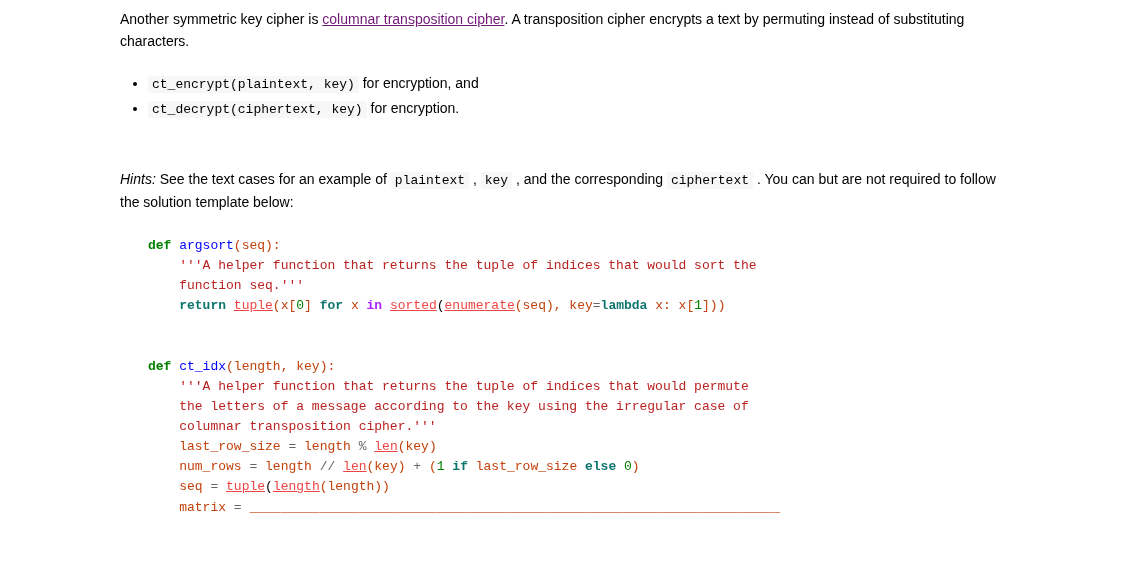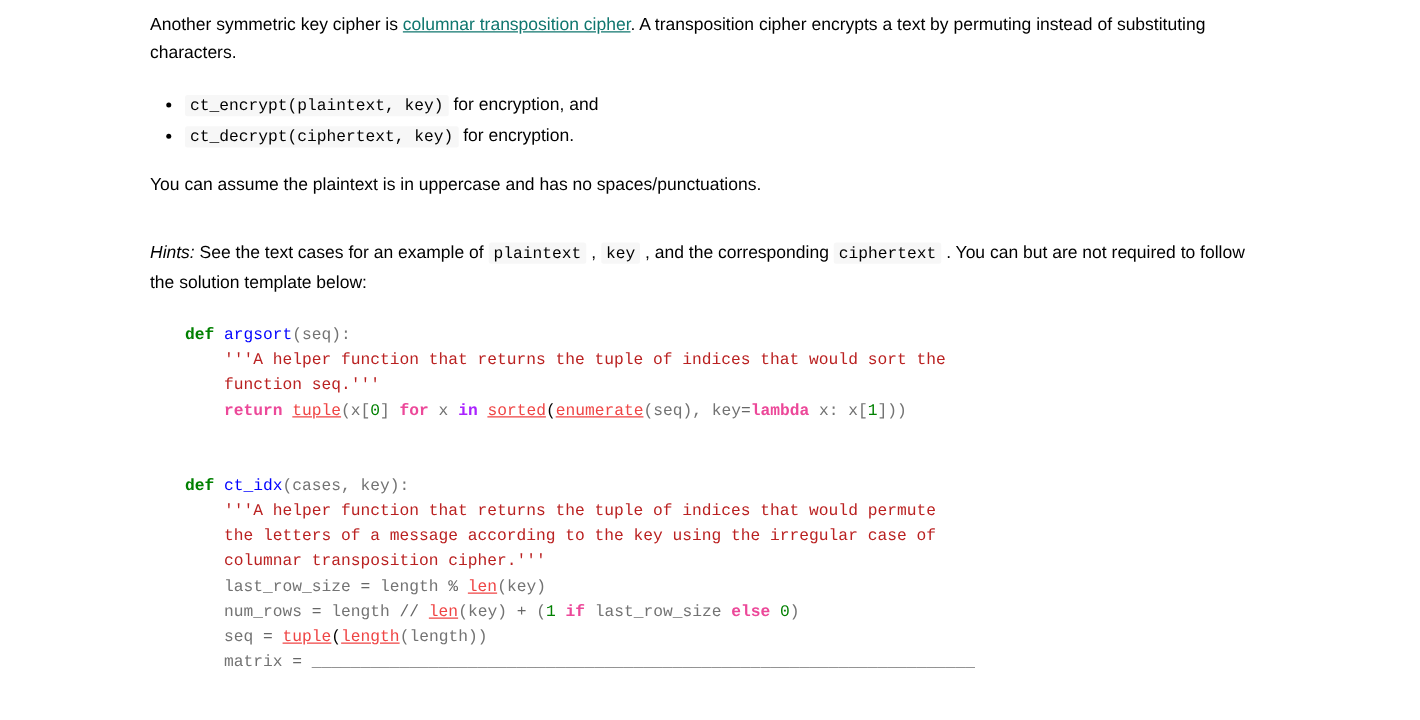--- a/index.html
+++ b/index.html
@@ -1,36 +1,36 @@
 <!DOCTYPE html>
 <html><head>
   <meta charset="utf-8">
   <style>
     * { margin: 0; padding: 0; box-sizing: border-box; }
     body { font-family: -apple-system, BlinkMacSystemFont, "Segoe UI", Helvetica, Arial, sans-serif; font-size: 14px; color: #000; background: #fff; line-height: 1.6; }
     .page { max-width: 1136px; padding: 8px 120px 8px 120px; }
     p { margin: 0 0 14px 0; }
     .intro { margin-bottom: 18px; }
-    a.link { color: #0f766e; text-decoration: underline; }
+    a.link { color: #701a75; text-decoration: underline; }
     .bold { font-weight: bold; }
-    ul.func-list { list-style: disc; padding-left: 28px; margin: 6px 0 14px 0; }
+    ul.func-list { list-style: disc; padding-left: 28px; margin: 6px 0 28px 0; }
     ul.func-list li { margin: 0; line-height: 1.8; }
     code.inline { font-family: Menlo, Monaco, "Courier New", monospace; background: #f7f7f7; font-size: 13px; padding: 1px 4px; border-radius: 2px; }
     .italic { font-style: italic; }
     .codeblock { font-family: Menlo, Monaco, "Courier New", monospace; font-size: 13px; line-height: 1.55; white-space: pre; padding: 8px 0 0 28px; }
     
     .kw-def { color: #008000; font-weight: bold; }
-    .kw-flow { color: #ec4899; font-weight: bold; }
+    .kw-flow { color: #0f766e; font-weight: bold; }
     .kw-op { color: #aa22ff; font-weight: bold; text-align: right; }
     .fn-name { color: #0000ff; }
     .docstr { color: #ba2121; }
     .builtin { color: #ef4444; text-decoration: underline; }
     .num { color: #008000; }
     .op { color: #666666; }
-    .plain { color: #737373; }
+    .plain { color: #c2410c; }
     .blank-line { height: 18px; }
   </style>
 </head>
 <body>
 
 <div class="page">
 
   <p class="intro">
     <span>Another symmetric key cipher is </span><a href="#" class="link">columnar transposition cipher</a><span>. A transposition cipher encrypts a text by permuting instead of substituting characters.</span>
   </p>
@@ -38,35 +38,34 @@
 
   <ul class="func-list">
     <li>
       <code class="inline">ct_encrypt(plaintext, key)</code><span> for encryption, and</span>
     </li>
     <li>
       <code class="inline">ct_decrypt(ciphertext, key)</code><span> for encryption.</span>
     </li>
   </ul>
 
-  <p>You can assume the plaintext is in uppercase and has no spaces/punctuations.</p>
 
   <div class="blank-line"></div>
 
   <p>
     <span class="italic">Hints:</span><span> See the text cases for an example of </span><code class="inline">plaintext</code><span> , </span><code class="inline">key</code><span> , and the corresponding </span><code class="inline">ciphertext</code><span> . You can but are not required to follow the solution template below:</span>
   </p>
 
   <div class="codeblock"><span class="kw-def">def</span> <span class="fn-name">argsort</span><span class="plain">(seq):</span>
     <span class="docstr">'''A helper function that returns the tuple of indices that would sort the</span>
     <span class="docstr">function seq.'''</span>
     <span class="kw-flow">return</span> <span class="builtin">tuple</span><span class="plain">(x[</span><span class="num">0</span><span class="plain">] </span><span class="kw-flow">for</span><span class="plain"> x </span><span class="kw-op">in</span> <span class="builtin">sorted</span>(<span class="builtin">enumerate</span><span class="plain">(seq), key</span><span class="op">=</span><span class="kw-flow">lambda</span><span class="plain"> x: x[</span><span class="num">1</span><span class="plain">]))</span>
 
 
-<span class="kw-def">def</span> <span class="fn-name">ct_idx</span><span class="plain">(cases, key):</span>
+<span class="kw-def">def</span> <span class="fn-name">ct_idx</span><span class="plain">(length, key):</span>
     <span class="docstr">'''A helper function that returns the tuple of indices that would permute</span>
     <span class="docstr">the letters of a message according to the key using the irregular case of</span>
     <span class="docstr">columnar transposition cipher.'''</span>
     <span class="plain">last_row_size </span><span class="op">=</span><span class="plain"> length </span><span class="op">%</span> <span class="builtin">len</span><span class="plain">(key)</span>
     <span class="plain">num_rows </span><span class="op">=</span><span class="plain"> length </span><span class="op">//</span> <span class="builtin">len</span><span class="plain">(key) </span><span class="op">+</span><span class="plain"> (</span><span class="num">1</span> <span class="kw-flow">if</span><span class="plain"> last_row_size </span><span class="kw-flow">else</span> <span class="num">0</span><span class="plain">)</span>
     <span class="plain">seq </span><span class="op">=</span> <span class="builtin">tuple</span>(<span class="builtin">length</span><span class="plain">(length))</span>
     <span class="plain">matrix </span><span class="op">=</span><span class="plain"> ____________________________________________________________________</span>
      
                     </div>
 

